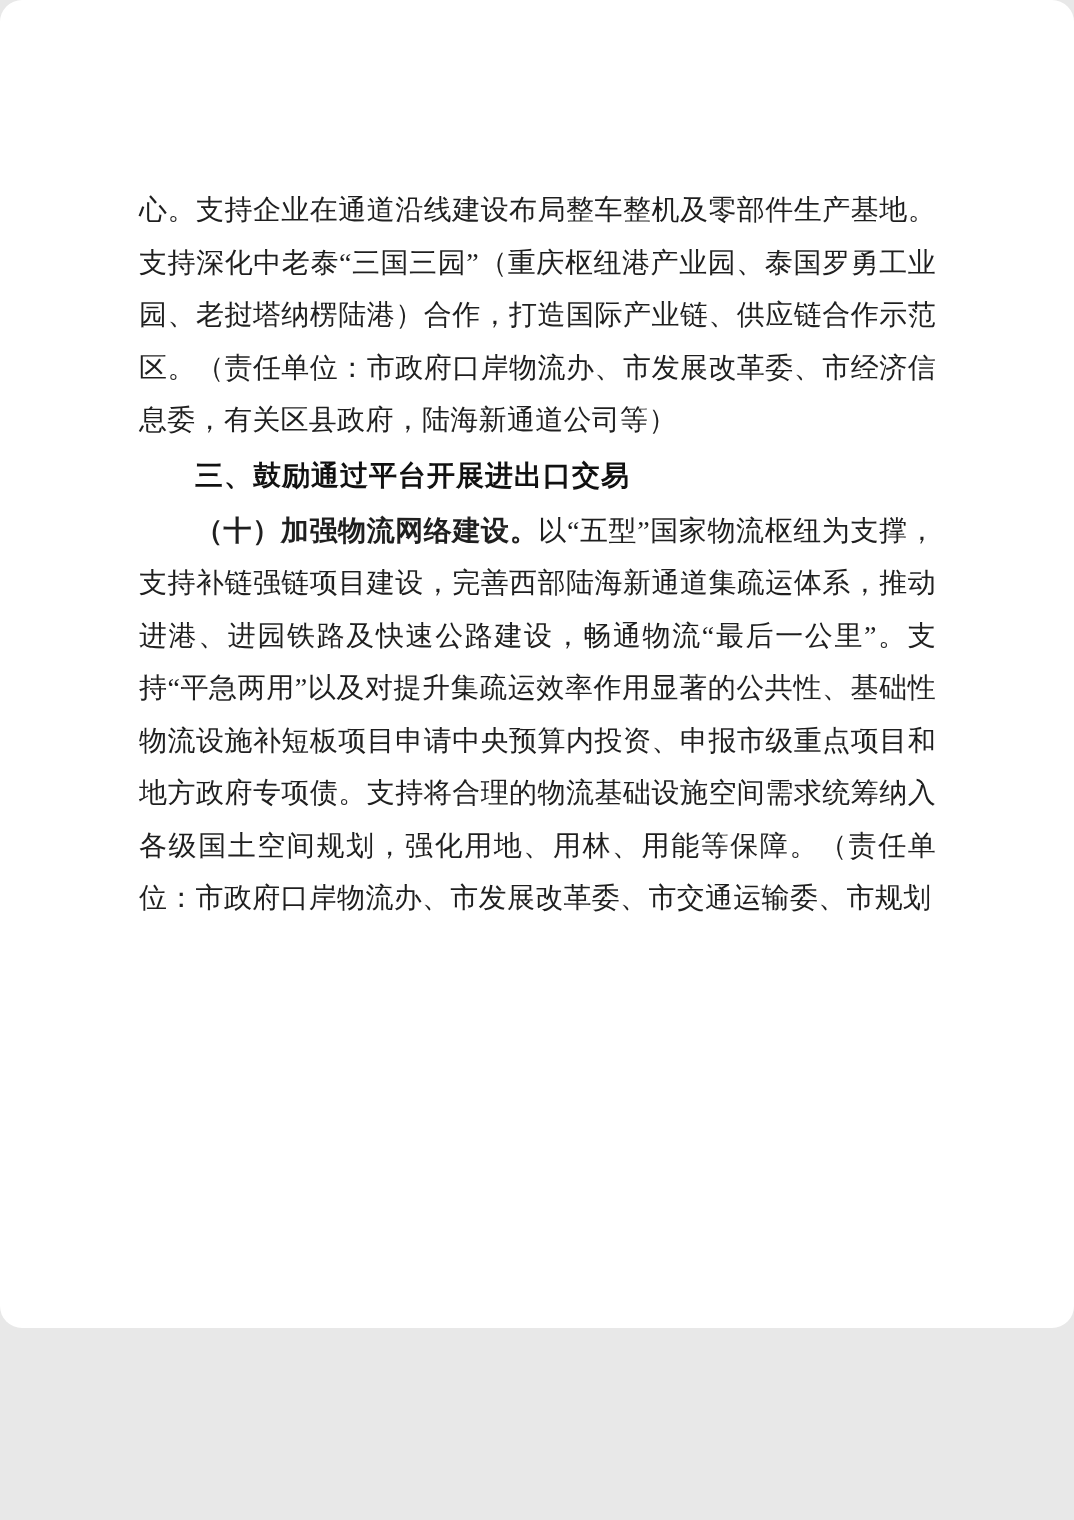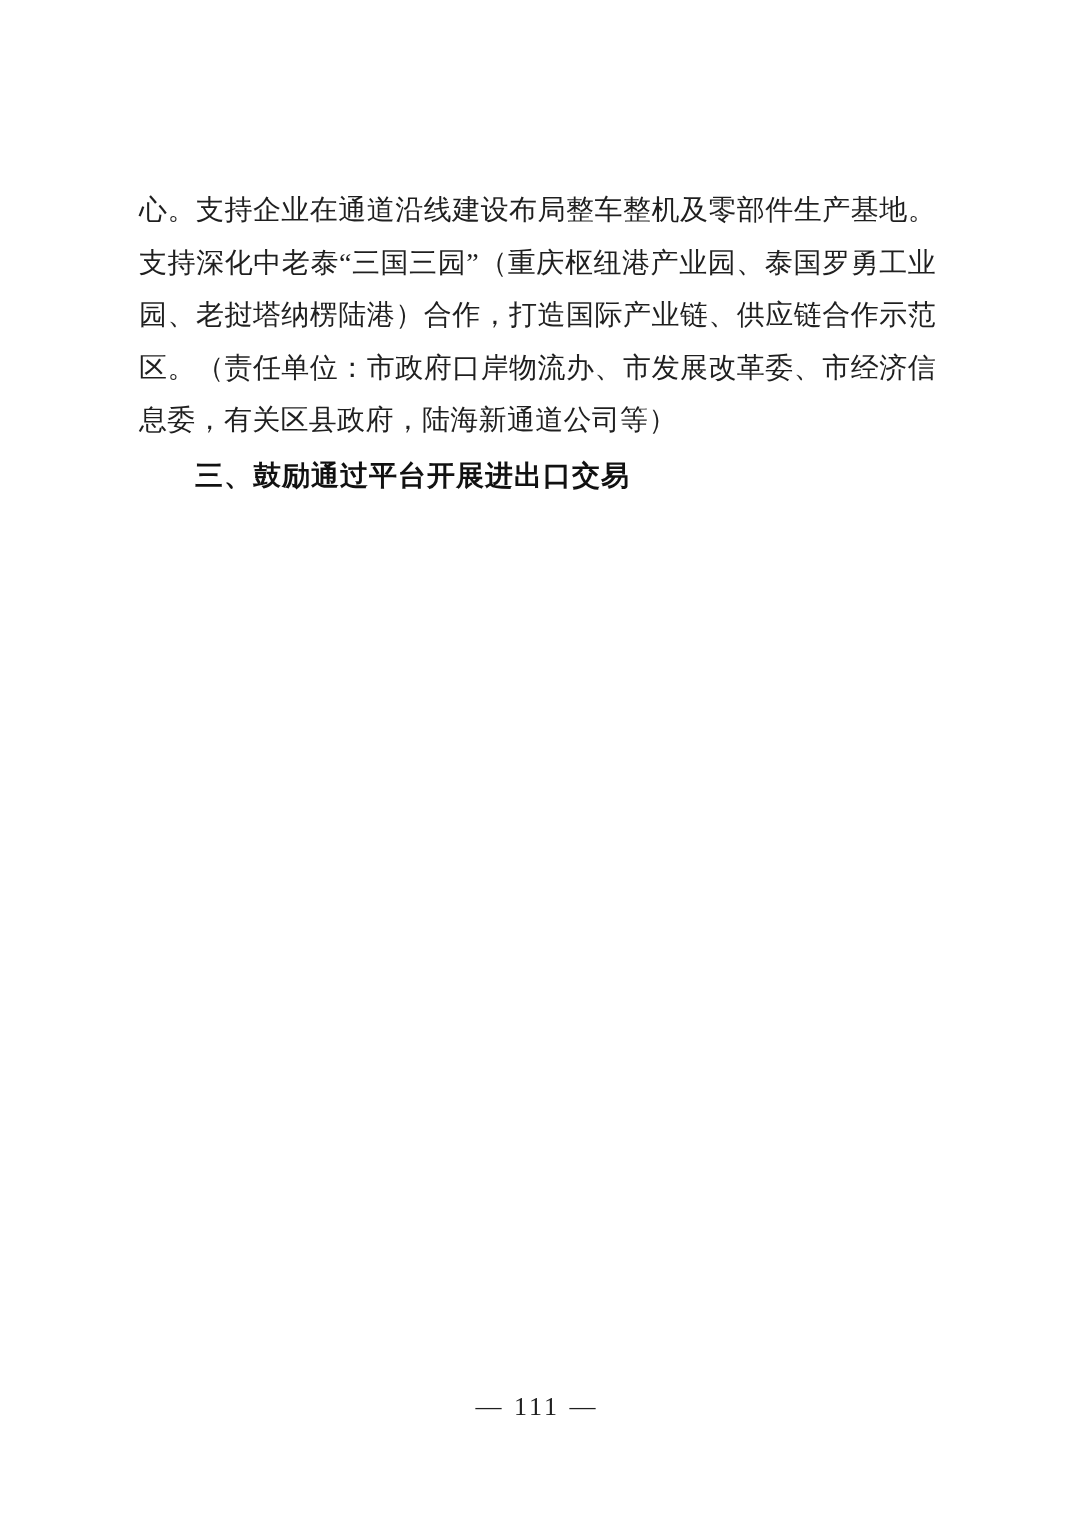--- a/index.html
+++ b/index.html
@@ -3,26 +3,27 @@
 <meta charset="utf-8">
 <style>
   html, body {
     margin: 0;
     padding: 0;
     background: #e8e8e8;
   }
   .page {
     position: relative;
     width: 1074px;
-    height: 1520px;
+    height: 1328px;
     margin: 0 auto;
     background: #ffffff;
     overflow: hidden;
     font-family: "Liberation Serif", serif;
     color: #1f1f1f;
+    border-radius: 22px;
   }
   .content {
     position: absolute;
     left: 139px;
     top: 184px;
     width: 797px;
   }
   p.body-para {
     margin: 0;
     font-size: 28px;
@@ -59,15 +60,16 @@
     color: #1f1f1f;
   }
 </style>
 </head>
 <body>
 
 <div class="page">
   <main class="content" id="content">
       <p class="body-para"><span>心。支持企业在通道沿线建设布局整车整机及零部件生产基地。支持深化中老泰“三国三园”（重庆枢纽港产业园、泰国罗勇工业园、老挝塔纳楞陆港）合作，打造国际产业链、供应链合作示范区。（责任单位：市政府口岸物流办、市发展改革委、市经济信息委，有关区县政府，陆海新通道公司等）</span></p>
       <p class="heading"><span class="lead-bold">三、鼓励通过平台开展进出口交易</span></p>
+      <p class="body-para indent"><span class="lead-bold">（十）加强物流网络建设。</span><span>以“五型”国家物流枢纽为支撑，支持补链强链项目建设，完善西部陆海新通道集疏运体系，推动进港、进园铁路及快速公路建设，畅通物流“最后一公里”。支持“平急两用”以及对提升集疏运效率作用显著的公共性、基础性物流设施补短板项目申请中央预算内投资、申报市级重点项目和地方政府专项债。支持将合理的物流基础设施空间需求统筹纳入各级国土空间规划，强化用地、用林、用能等保障。（责任单位：市政府口岸物流办、市发展改革委、市交通运输委、市规划</span></p>
     </main>
   <div class="page-number">— 111 —</div>
 </div>
 
 </body></html>

